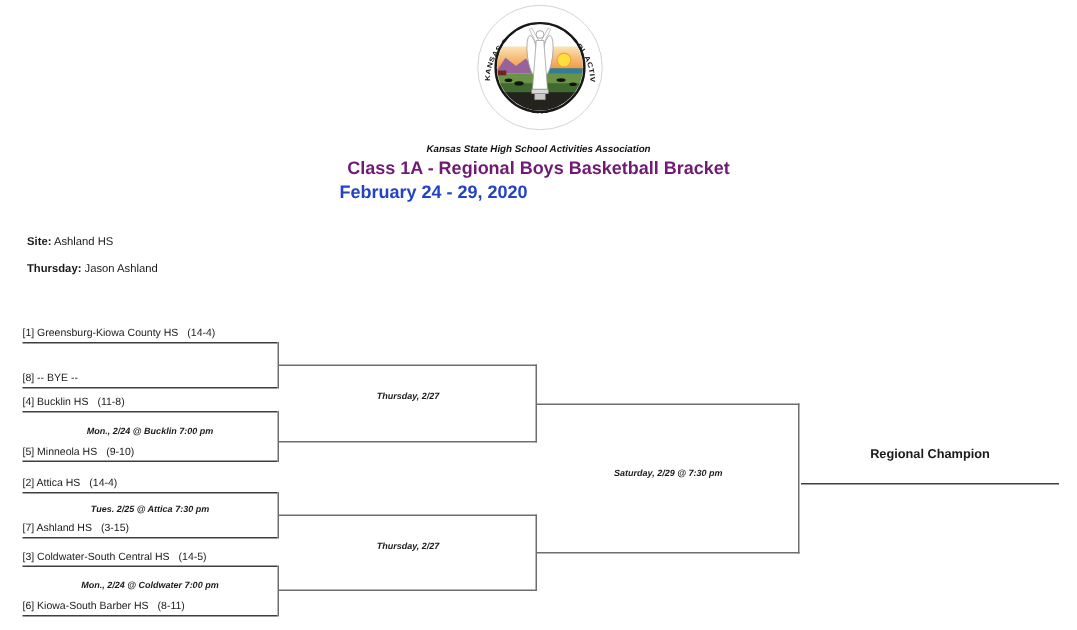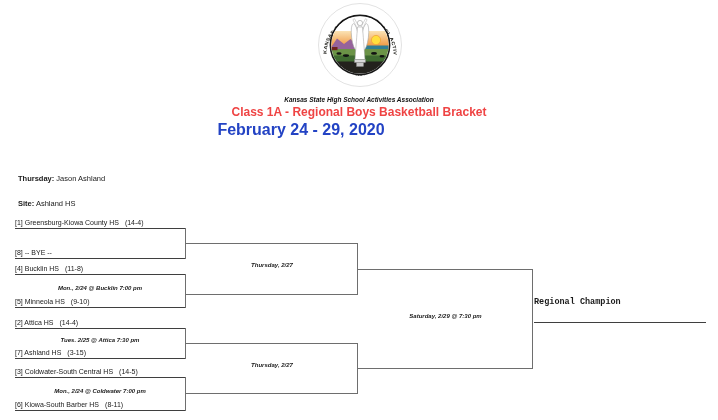--- a/index.html
+++ b/index.html
@@ -4,39 +4,39 @@
 <style>
   html,body{margin:0;padding:0;background:#fff;}
   .page{position:relative;width:718px;height:420px;background:#fff;overflow:hidden;
         font-family:"Liberation Sans",sans-serif;color:#1a1a1a;}
 
   
   .logo{position:absolute;left:318px;top:3px;width:84px;height:84px;}
   .org-line{position:absolute;top:96px;left:0;width:718px;text-align:center;
             font-size:6.5px;font-weight:bold;font-style:italic;color:#111;}
   .main-title{position:absolute;top:105px;left:0;width:718px;text-align:center;
-              font-size:12px;font-weight:bold;color:#ef4444;}
+              font-size:12px;font-weight:bold;color:#701a75;}
   .date-line{position:absolute;top:121px;left:0;width:578px;text-align:center;
-             font-size:16px;font-weight:bold;color:#2343c4;padding-left:12px;}
+             font-size:12px;font-weight:bold;color:#2343c4;}
   .meta{position:absolute;left:18px;font-size:7.5px;white-space:nowrap;}
   .meta .lbl{font-weight:bold;}
-  .meta-site{top:156px;margin-top:43px;}
+  .meta-site{top:156px;}
   .meta-manager{top:174px;}
 
   
   .team{position:absolute;left:15px;width:170px;height:12px;
         border-bottom:1px solid #3f3f3f;font-size:7px;line-height:11px;
         white-space:nowrap;display:flex;align-items:flex-end;}
   .team .rec{margin-left:6px;}
   .vline{position:absolute;width:1px;background:#6e6e6e;}
   .box{position:absolute;border:1px solid #6e6e6e;border-left:none;}
   .sched{position:absolute;text-align:center;font-size:6px;font-weight:bold;
          font-style:italic;white-space:nowrap;}
   .champ-line{position:absolute;border-top:1px solid #3f3f3f;height:0;}
-  .champ-label{position:absolute;text-align:left;font-size:8.5px;font-weight:bold;font-family:Liberation Mono, monospace;}
+  .champ-label{position:absolute;text-align:center;font-size:8.5px;font-weight:bold;}
 </style>
 </head>
 <body>
 
 <div class="page">
 
   <div class="logo">
     <svg viewBox="0 0 84 84" width="84" height="84">
       <defs>
         <path id="arcTop" d="M 8.5,51 A 33.5,33.5 0 1 1 75.5,51"></path>

